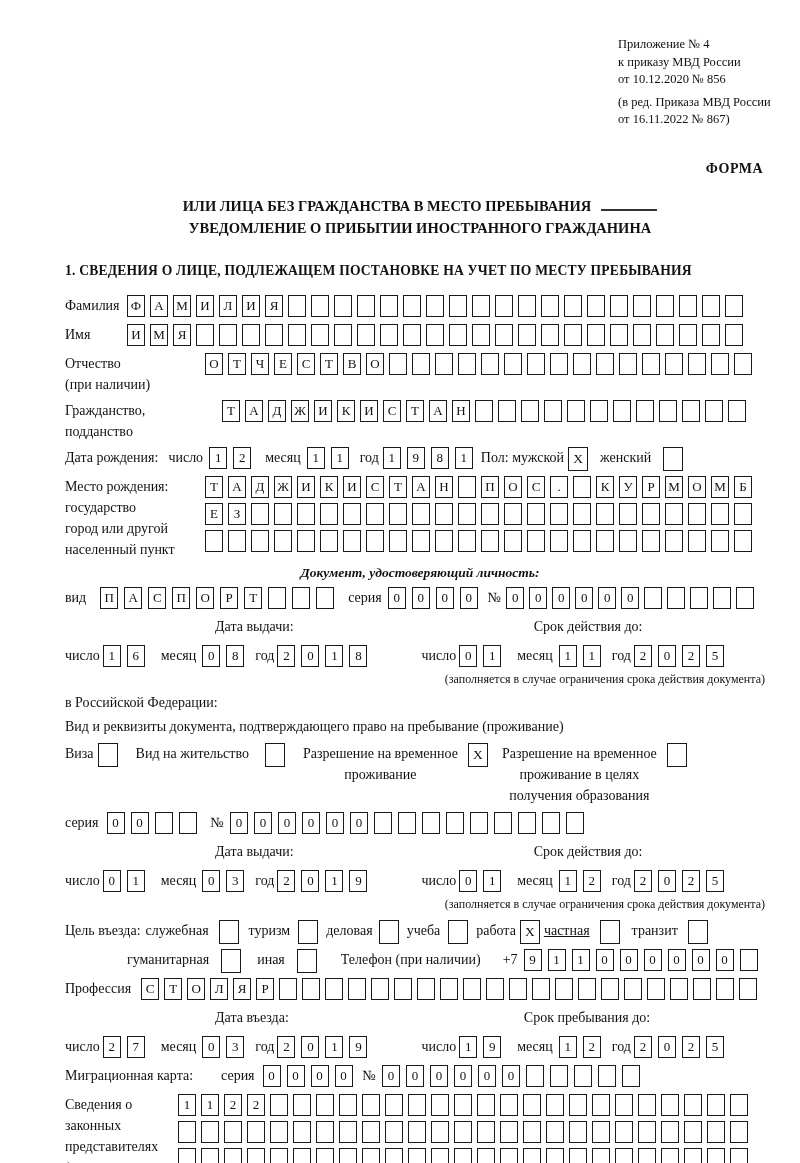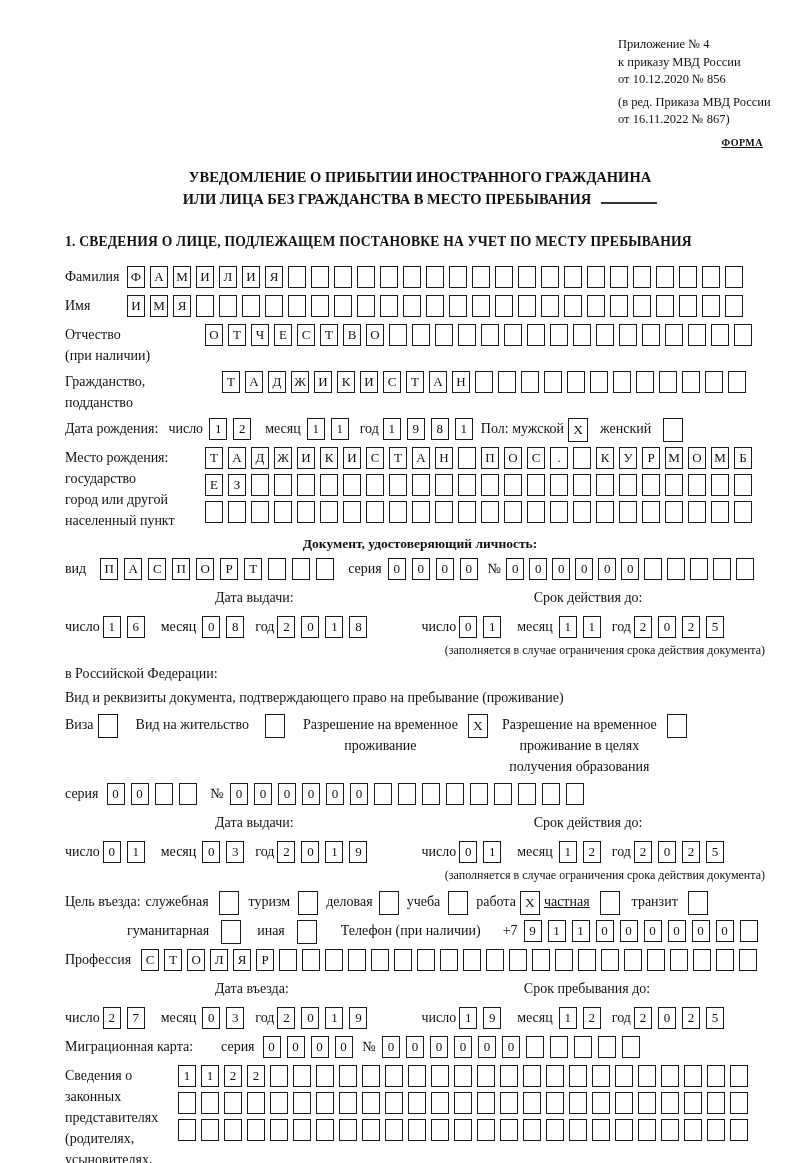--- a/index.html
+++ b/index.html
@@ -1,60 +1,60 @@
 <!DOCTYPE html>
 <html><head>
 <meta charset="utf-8">
 <style>
   html,body{margin:0;padding:0;background:#fff;}
   body{width:800px;height:1163px;color:#111;font-family:"Liberation Serif","DejaVu Serif",serif;overflow:hidden;}
   .page{padding:36px 25px 20px 65px;width:710px;}
   .hdr{margin-left:553px;font-size:12.5px;line-height:1.4;}
   .hdr .gap{height:5px;}
-  .forma{text-align:right;font-weight:bold;font-size:10px;letter-spacing:.5px;padding-right:12px;margin-top:8px;text-decoration:underline;}
+  .forma{text-align:right;font-weight:bold;font-size:14px;letter-spacing:.5px;padding-right:12px;margin-top:32px;}
   .title{text-align:center;font-weight:bold;font-size:14.5px;line-height:1.55;margin-top:18px;}
   .blank-line{display:inline-block;width:56px;border-bottom:2px solid #333;margin-left:10px;}
   .section{font-weight:bold;font-size:13.6px;margin-top:24px;margin-bottom:16px;letter-spacing:.2px;}
   .row{display:flex;align-items:flex-start;margin-bottom:5px;min-height:24px;}
   .row.start{align-items:flex-start;}
   .group{align-items:flex-start;margin-bottom:5px;}
   .lbl{font-size:14px;white-space:nowrap;flex:none;line-height:21px;}
   .lbl.ctr{text-align:center;white-space:normal;line-height:1.5;}
   .glabel{font-size:14px;line-height:21px;flex:none;}
   .grows{display:flex;flex-direction:column;gap:5px;}
   .boxes{display:inline-flex;flex-wrap:nowrap;flex:none;}
   .box{display:inline-flex;align-items:center;justify-content:center;flex:none;
        width:18px;height:22px;box-sizing:border-box;border:1.5px solid #1a1a1a;
        margin-right:5px;font-size:13px;background:#fff;}
   .boxes.sp .box{margin-right:6px;}
   .cbox{display:inline-flex;align-items:center;justify-content:center;flex:none;
         width:20px;height:24px;box-sizing:border-box;border:1.5px solid #1a1a1a;
         font-size:13.5px;background:#fff;}
-  .heading{text-align:center;font-weight:bold;font-size:13.5px;margin:3px 0 6px;}
+  .heading{text-align:center;font-weight:bold;font-size:13.5px;margin:3px 0 6px;font-style:italic;}
   .plain{font-size:14px;margin:4px 0 8px;}
   .rnote{font-size:12px;text-align:right;padding-right:10px;margin:-2px 0 8px;}
 </style>
 </head>
 <body>
 
 <div class="page">
   <div class="hdr">
     <div>Приложение № 4</div>
     <div>к приказу МВД России</div>
     <div>от 10.12.2020 № 856</div>
     <div class="gap"></div>
     <div>(в ред. Приказа МВД России</div>
     <div>от 16.11.2022 № 867)</div>
   </div>
   <div class="forma">ФОРМА</div>
   <div class="title">
-    <div>УВЕДОМЛЕНИЕ О ПРИБЫТИИ ИНОСТРАННОГО ГРАЖДАНИНА</div>
     <div>
       <span>ИЛИ ЛИЦА БЕЗ ГРАЖДАНСТВА В МЕСТО ПРЕБЫВАНИЯ</span><span class="blank-line"></span>
     </div>
+    <div>УВЕДОМЛЕНИЕ О ПРИБЫТИИ ИНОСТРАННОГО ГРАЖДАНИНА</div>
   </div>
   <div class="section">1. СВЕДЕНИЯ О ЛИЦЕ, ПОДЛЕЖАЩЕМ ПОСТАНОВКЕ НА УЧЕТ ПО МЕСТУ ПРЕБЫВАНИЯ</div>
   <div id="form-body">
       <div class="row">
         <div class="lbl" style="width: 62px;">Фамилия</div>
         <div class="boxes">
           <div class="box">Ф</div>
           <div class="box">А</div>
           <div class="box">М</div>
           <div class="box">И</div>

